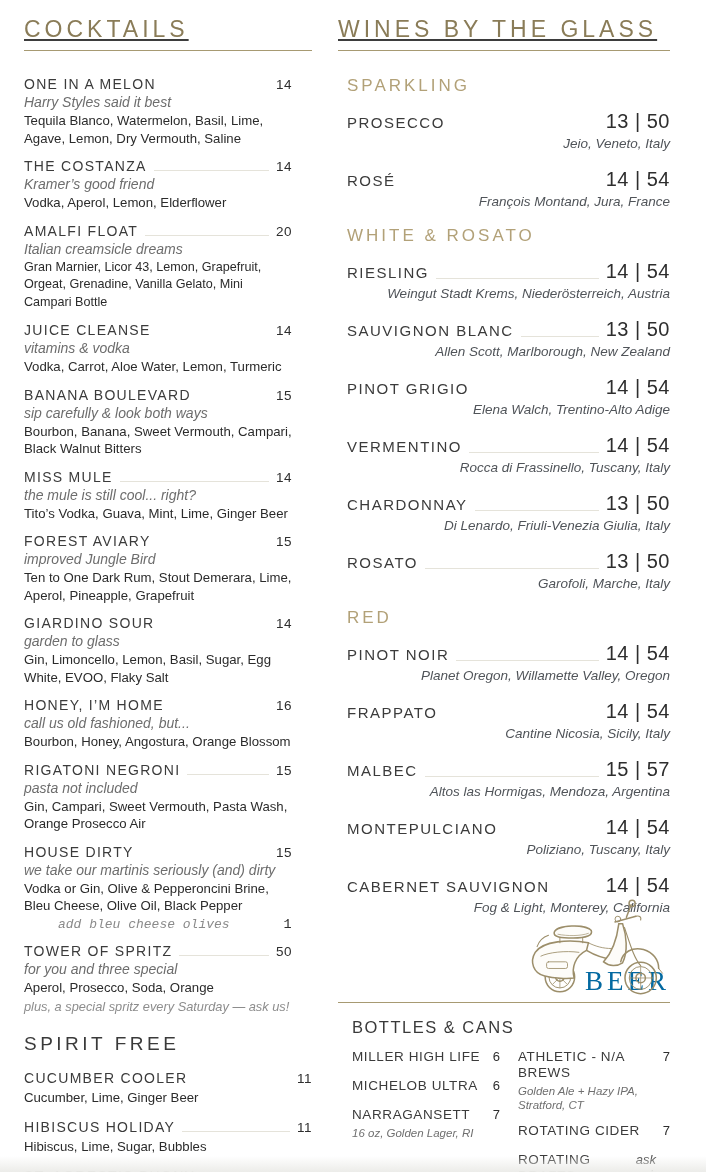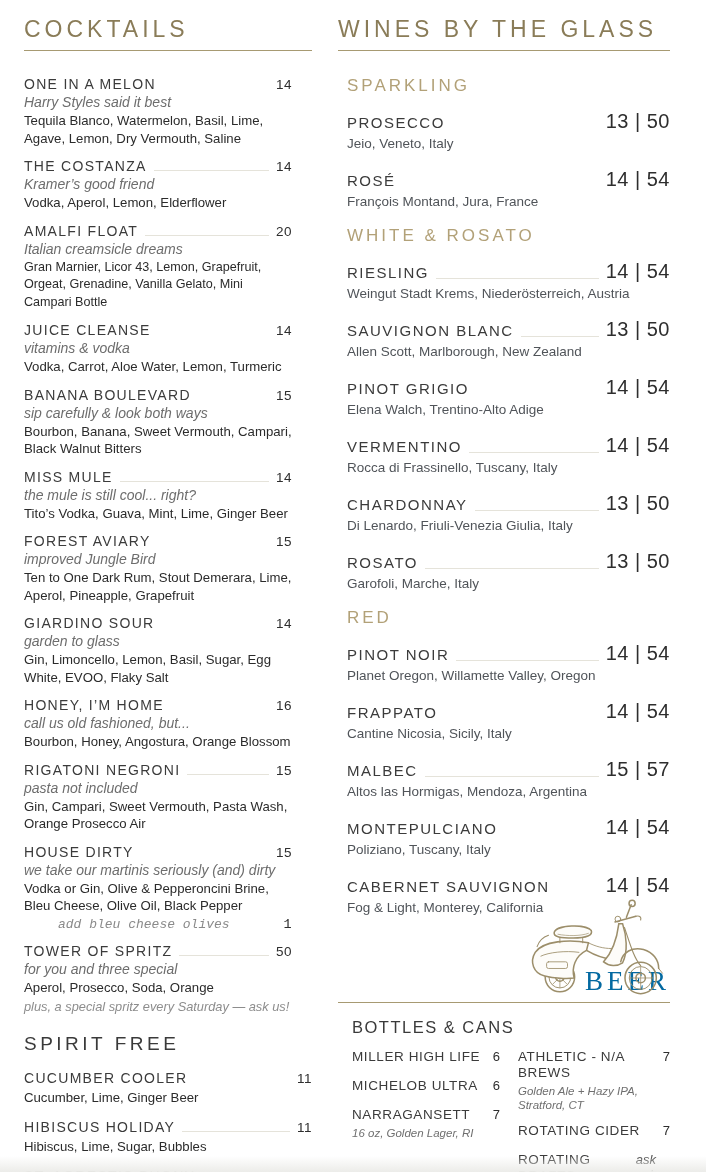--- a/index.html
+++ b/index.html
@@ -5,21 +5,21 @@
   * { margin:0; padding:0; box-sizing:border-box; }
   html,body { width:706px; height:1172px; background:#ffffff; overflow:hidden;
               font-family:"Liberation Sans", sans-serif; color:#3d3d3d; position:relative; }
   .page { display:flex; padding:16px 20px 0 24px; }
   .col-left  { width:288px; margin-right:26px; flex:none; }
   .col-right { width:332px; flex:none; }
 
   
   .menu-title { font-size:23px; font-weight:300; letter-spacing:4px; color:#8a7c58; white-space:nowrap; }
   .title-rule { border-bottom:1.5px solid #a79a72; margin-top:7px; }
-  .title-block { margin-bottom:25px; }
+  .title-block { margin-bottom:25px;text-decoration:underline; }
 
   
   .row { display:flex; align-items:baseline; }
   .leader { flex:1 1 auto; margin:0 7px; align-self:flex-end; margin-bottom:4px;
             border-bottom:1px solid transparent; min-width:6px; }
   .leader.on { border-bottom-color:#e5e3da; }
 
   
   .cocktail-list { padding-right:20px; }
   .item { margin-bottom:11px; }
@@ -37,21 +37,21 @@
   .sf-ing { font-size:13.2px; color:#2b2b2b; line-height:17px; margin-top:2px; }
 
   
   .wine-indent { padding-left:9px; }
   .wine-cat { font-size:17px; font-weight:300; letter-spacing:3px; color:#b2a178; margin-bottom:14px; }
   .wine-section { margin-bottom:6px; }
   .wine-section + .wine-section { margin-top:16px; }
   .w-item { margin-bottom:16px; }
   .w-name { font-size:15px; letter-spacing:1.5px; color:#3b3b3b; line-height:18px; }
   .w-price { font-size:20px; color:#2e2e2e; letter-spacing:.5px; }
-  .w-producer { font-size:13.5px; color:#505459; line-height:17px; margin-top:2px; }
+  .w-producer { font-style:italic; font-size:13.5px; color:#505459; line-height:17px; margin-top:2px;text-align:right; }
 
   
   .beer-head { position:relative; margin-top:50px; }
   .beer-title { font-family:"Liberation Serif", serif; font-weight:400; font-size:27px;
                 letter-spacing:4px; color:#0369a1;text-align:right; }
   .beer-rule { border-bottom:1.5px solid #a79a72; margin-top:5px; }
   .scooter { position:absolute; right:-2px; bottom:4px; width:152px; height:100px; }
   .beer-body { padding-left:14px; }
   .beer-sub { font-size:16.5px; letter-spacing:1.5px; color:#3a3a3a; margin:15px 0 12px; }
   .beer-grid { display:flex; }

